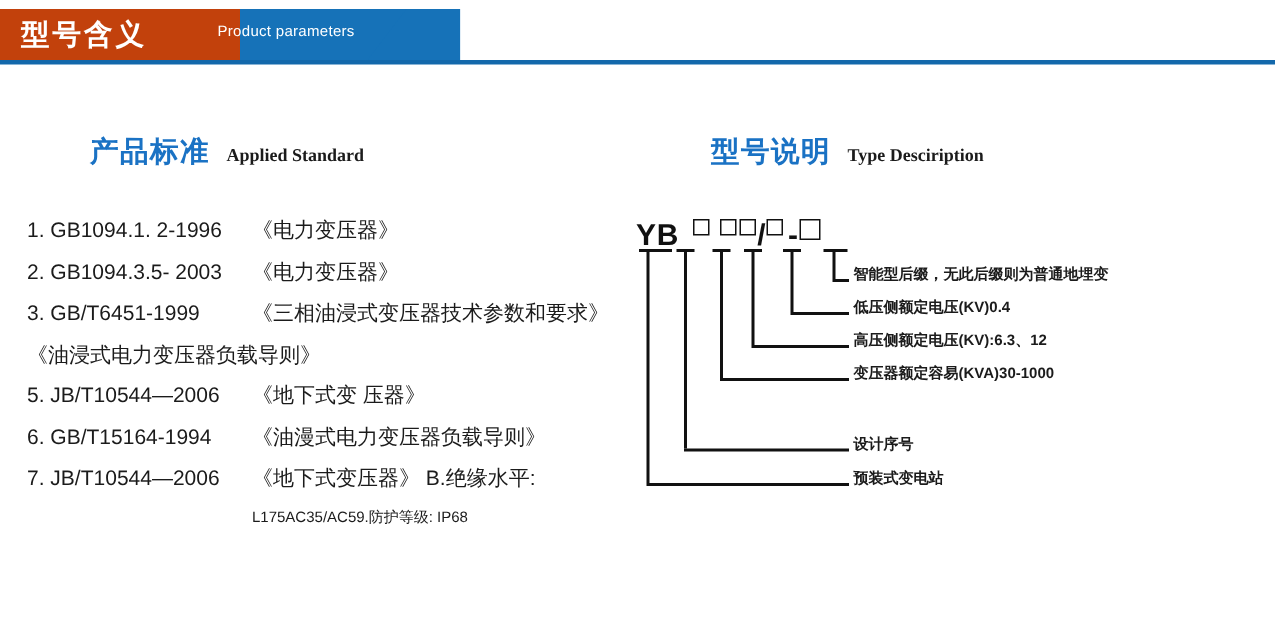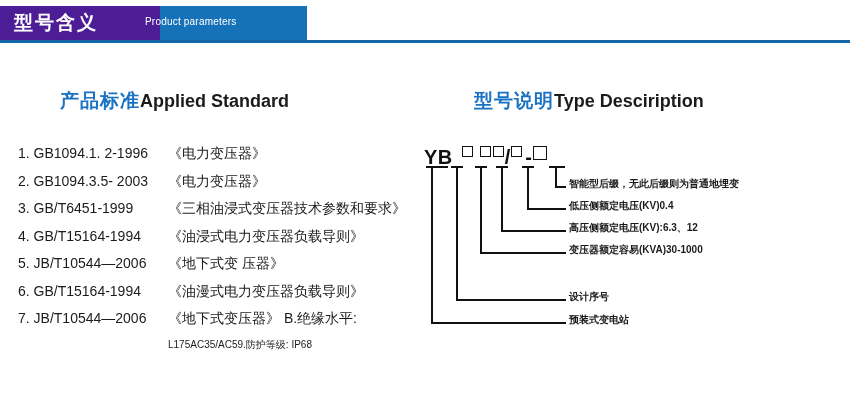--- a/index.html
+++ b/index.html
@@ -16,21 +16,21 @@
   
   .banner {
     position: absolute;
     left: 0; top: 0;
     width: 850px; height: 46px;
   }
   .banner-dark {
     position: absolute;
     left: 0; top: 6px;
     width: 160px; height: 34px;
-    background: #4c1d95;
+    background: #c2410c;
     display: flex;
     align-items: center;
   }
   .banner-title {
     color: #ffffff;
     font-size: 19px;
     font-weight: bold;
     letter-spacing: 2px;
     padding-left: 14px;
     white-space: nowrap;
@@ -71,22 +71,24 @@
   .sec-head { position: absolute; display: flex; align-items: baseline; white-space: nowrap; }
   .sec-head .cn {
     color: #1a72c4;
     font-size: 19px;
     font-weight: bold;
     letter-spacing: 1px;
     margin-left: 42px;
   }
   .sec-head .en {
     color: #1b1b1b;
-    font-size: 18px;
-    font-weight: bold;
+    font-size: 12px;
+    font-weight: bold;
+    margin-left: 11px;
+    font-family: Liberation Serif, serif;
   }
   #head-left  { left: 18px;  top: 88px; }
   #head-right { left: 432px; top: 88px; }
 
   
   .std-list {
     position: absolute;
     left: 18px; top: 145px;
     width: 410px;
   }
@@ -195,21 +197,20 @@
     </div>
     <div class="std-row">
       <span class="std-code">2. GB1094.3.5- 2003</span>
       <span class="std-name">《电力变压器》</span>
     </div>
     <div class="std-row">
       <span class="std-code">3. GB/T6451-1999</span>
       <span class="std-name">《三相油浸式变压器技术参数和要求》</span>
     </div>
     <div class="std-row">
-      <span class="std-code">4. GB/T15164-1994</span>
       <span class="std-name">《油浸式电力变压器负载导则》</span>
     </div>
     <div class="std-row">
       <span class="std-code">5. JB/T10544—2006</span>
       <span class="std-name">《地下式变 压器》</span>
     </div>
     <div class="std-row">
       <span class="std-code">6. GB/T15164-1994</span>
       <span class="std-name">《油漫式电力变压器负载导则》</span>
     </div>

